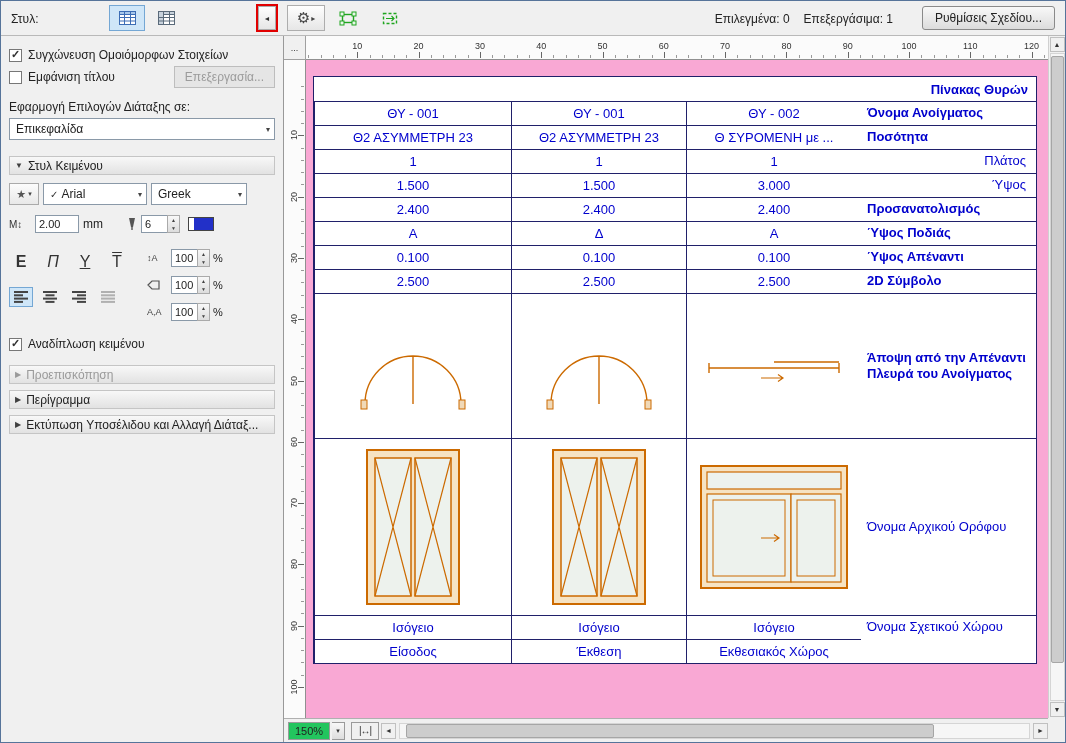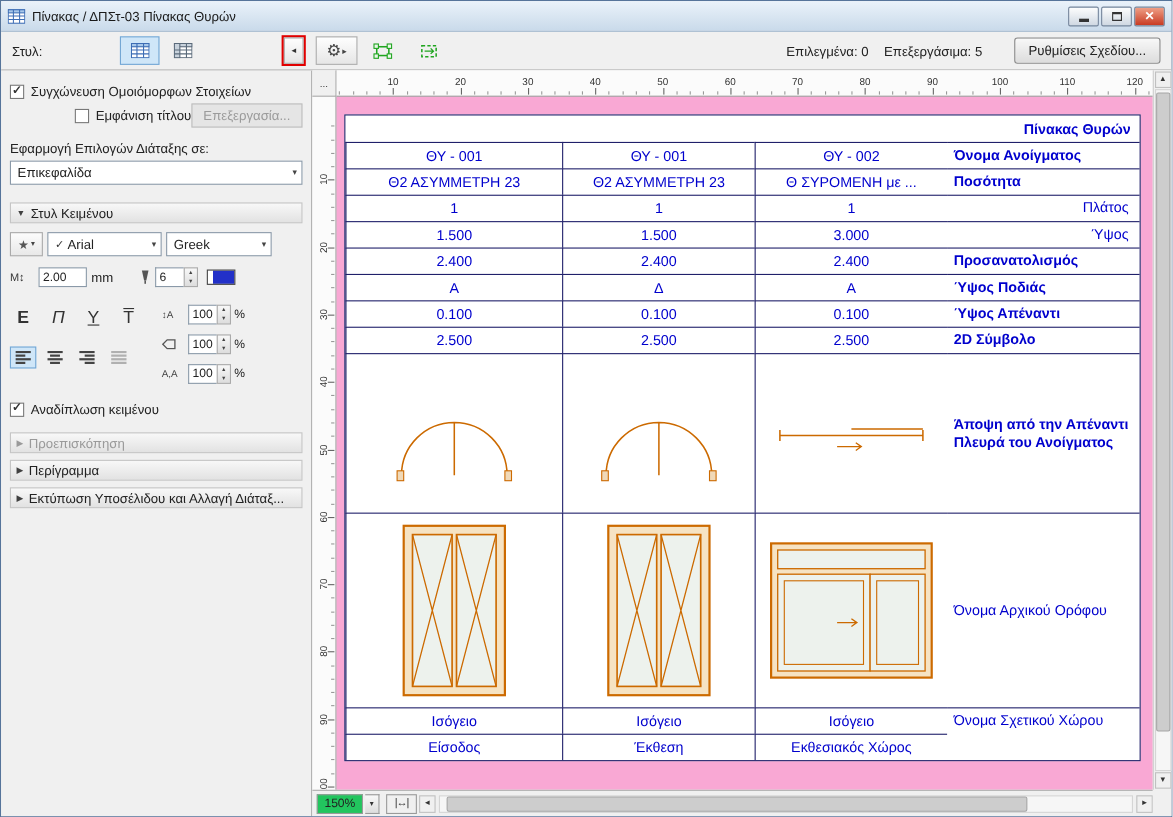--- a/index.html
+++ b/index.html
@@ -29,21 +29,21 @@
 
   
   .body { flex: 1; display: flex; min-height: 0; }
   .sidebar { width: 283px; flex: none; border-right: 1px solid #999; background: #f0f0f0; padding: 6px 8px; font-size: 12px; color: #222; overflow: hidden; }
   .main { flex: 1; position: relative; background: #f0f0f0; }
 
   
   .chk-row { display: flex; align-items: center; gap: 6px; margin-top: 6px; }
   .chk { width: 13px; height: 13px; background: #fff; border: 1px solid #777; display: inline-flex; align-items: center; justify-content: center; flex: none; }
   .chkmark { font-size: 11px; font-weight: bold; color: #333; line-height: 1; margin-top: -2px; }
-  .row2 { display: flex; justify-content: flex-end; align-items: center; margin-top: 4px; }
+  .row2 { display: flex; justify-content: space-between; align-items: center; margin-top: 4px; }
   .btn-dis { background: #e5e5e5; border: 1px solid #bdbdbd; color: #9b9b9b; height: 22px; padding: 0 10px; font-size: 12px; font-family: inherit; }
   .field-label { margin-top: 12px; }
   .combo { height: 22px; background: #fff; border: 1px solid #8a99a8; display: flex; align-items: center; padding: 0 18px 0 6px; position: relative; font-size: 12px; color: #222; }
   .combo .combo-arrow { position: absolute; right: 4px; top: 50%; transform: translateY(-50%); font-size: 8px; color: #444; }
   .apply-combo { margin-top: 4px; }
   .section { height: 19px; display: flex; align-items: center; background: linear-gradient(#f8f8f8, #e2e2e2); border: 1px solid #c5c5c5; padding: 0 5px; margin-top: 6px; }
   .section .tri { font-size: 8px; margin-right: 5px; color: #404040; }
   .section.first { margin-top: 16px; }
   .section.dis, .section.dis .tri { color: #9a9a9a; }
   .font-row { display: flex; gap: 4px; margin-top: 8px; align-items: center; }
@@ -121,41 +121,20 @@
   .vscroll .sb-arrow { width: 15px; height: 15px; flex: none; }
   .vtrack { flex: 1; width: 15px; background: #f6f6f6; border: 1px solid #d5d5d5; position: relative; margin: 1px 0; }
   .vthumb { position: absolute; top: 2px; height: 94%; left: 0; right: 0; background: #cdcdcd; border: 1px solid #a6a6a6; border-radius: 2px; }
   .scroll-corner { position: absolute; right: 0; bottom: 0; width: 17px; height: 24px; background: #f0f0f0; }
 </style>
 </head>
 <body>
 
 <div class="window">
 
-  <div class="titlebar">
-    <span style="display:inline-flex;">
-      <svg width="16" height="14" viewBox="0 0 17 14">
-        <rect x="0.5" y="0.5" width="16" height="13" fill="#ffffff" stroke="#3d6db5"></rect>
-        <rect x="0.5" y="0.5" width="16" height="3" fill="#a8c8ea" stroke="#3d6db5"></rect>
-        <path d="M5.5 0.5 V13.5 M11.5 0.5 V13.5 M0.5 6.5 H16.5 M0.5 10 H16.5" stroke="#3d6db5" fill="none"></path>
-      </svg>
-    </span>
-    <span class="title-text">Πίνακας / ΔΠΣτ-03 Πίνακας Θυρών</span>
-    <span class="win-btns">
-      <button class="wbtn">
-          <span class="glyph-min"></span>
-        </button>
-      <button class="wbtn">
-          <span class="glyph-max"></span>
-        </button>
-      <button class="wbtn close">
-          <span>✕</span>
-        </button>
-    </span>
-  </div>
 
   <div class="toolbar">
     <span class="tb-label">Στυλ:</span>
     <button class="tbtn sel" style="left:108px;width:36px;">
       <svg width="17" height="14" viewBox="0 0 17 14">
         <rect x="0.5" y="0.5" width="16" height="13" fill="#ffffff" stroke="#3d6db5"></rect>
         <rect x="0.5" y="0.5" width="16" height="3" fill="#a8c8ea" stroke="#3d6db5"></rect>
         <path d="M5.5 0.5 V13.5 M11.5 0.5 V13.5 M0.5 6.5 H16.5 M0.5 10 H16.5" stroke="#3d6db5" fill="none"></path>
       </svg>
     </button>
@@ -186,21 +165,21 @@
       </svg>
     </button>
     <button class="tbtn" style="left:372px;width:34px;">
       <svg width="18" height="15" viewBox="0 0 18 15">
         <rect x="2.5" y="2.5" width="13" height="10" fill="none" stroke="#1fa51f" stroke-width="1.4" stroke-dasharray="3 2"></rect>
         <path d="M5 7.5 H13 M10.5 5 L13 7.5 L10.5 10" stroke="#1fa51f" fill="none" stroke-width="1.2"></path>
       </svg>
     </button>
     <span class="counts">
       <span>Επιλεγμένα: 0</span>
-      <span>Επεξεργάσιμα: 5</span>
+      <span>Επεξεργάσιμα: 1</span>
     </span>
     <button class="push-btn">Ρυθμίσεις Σχεδίου...</button>
   </div>
 
   <div class="body">
 
     <div class="sidebar">
       <label class="chk-row">
         <span class="chk">
             <span class="chkmark">✓</span>

